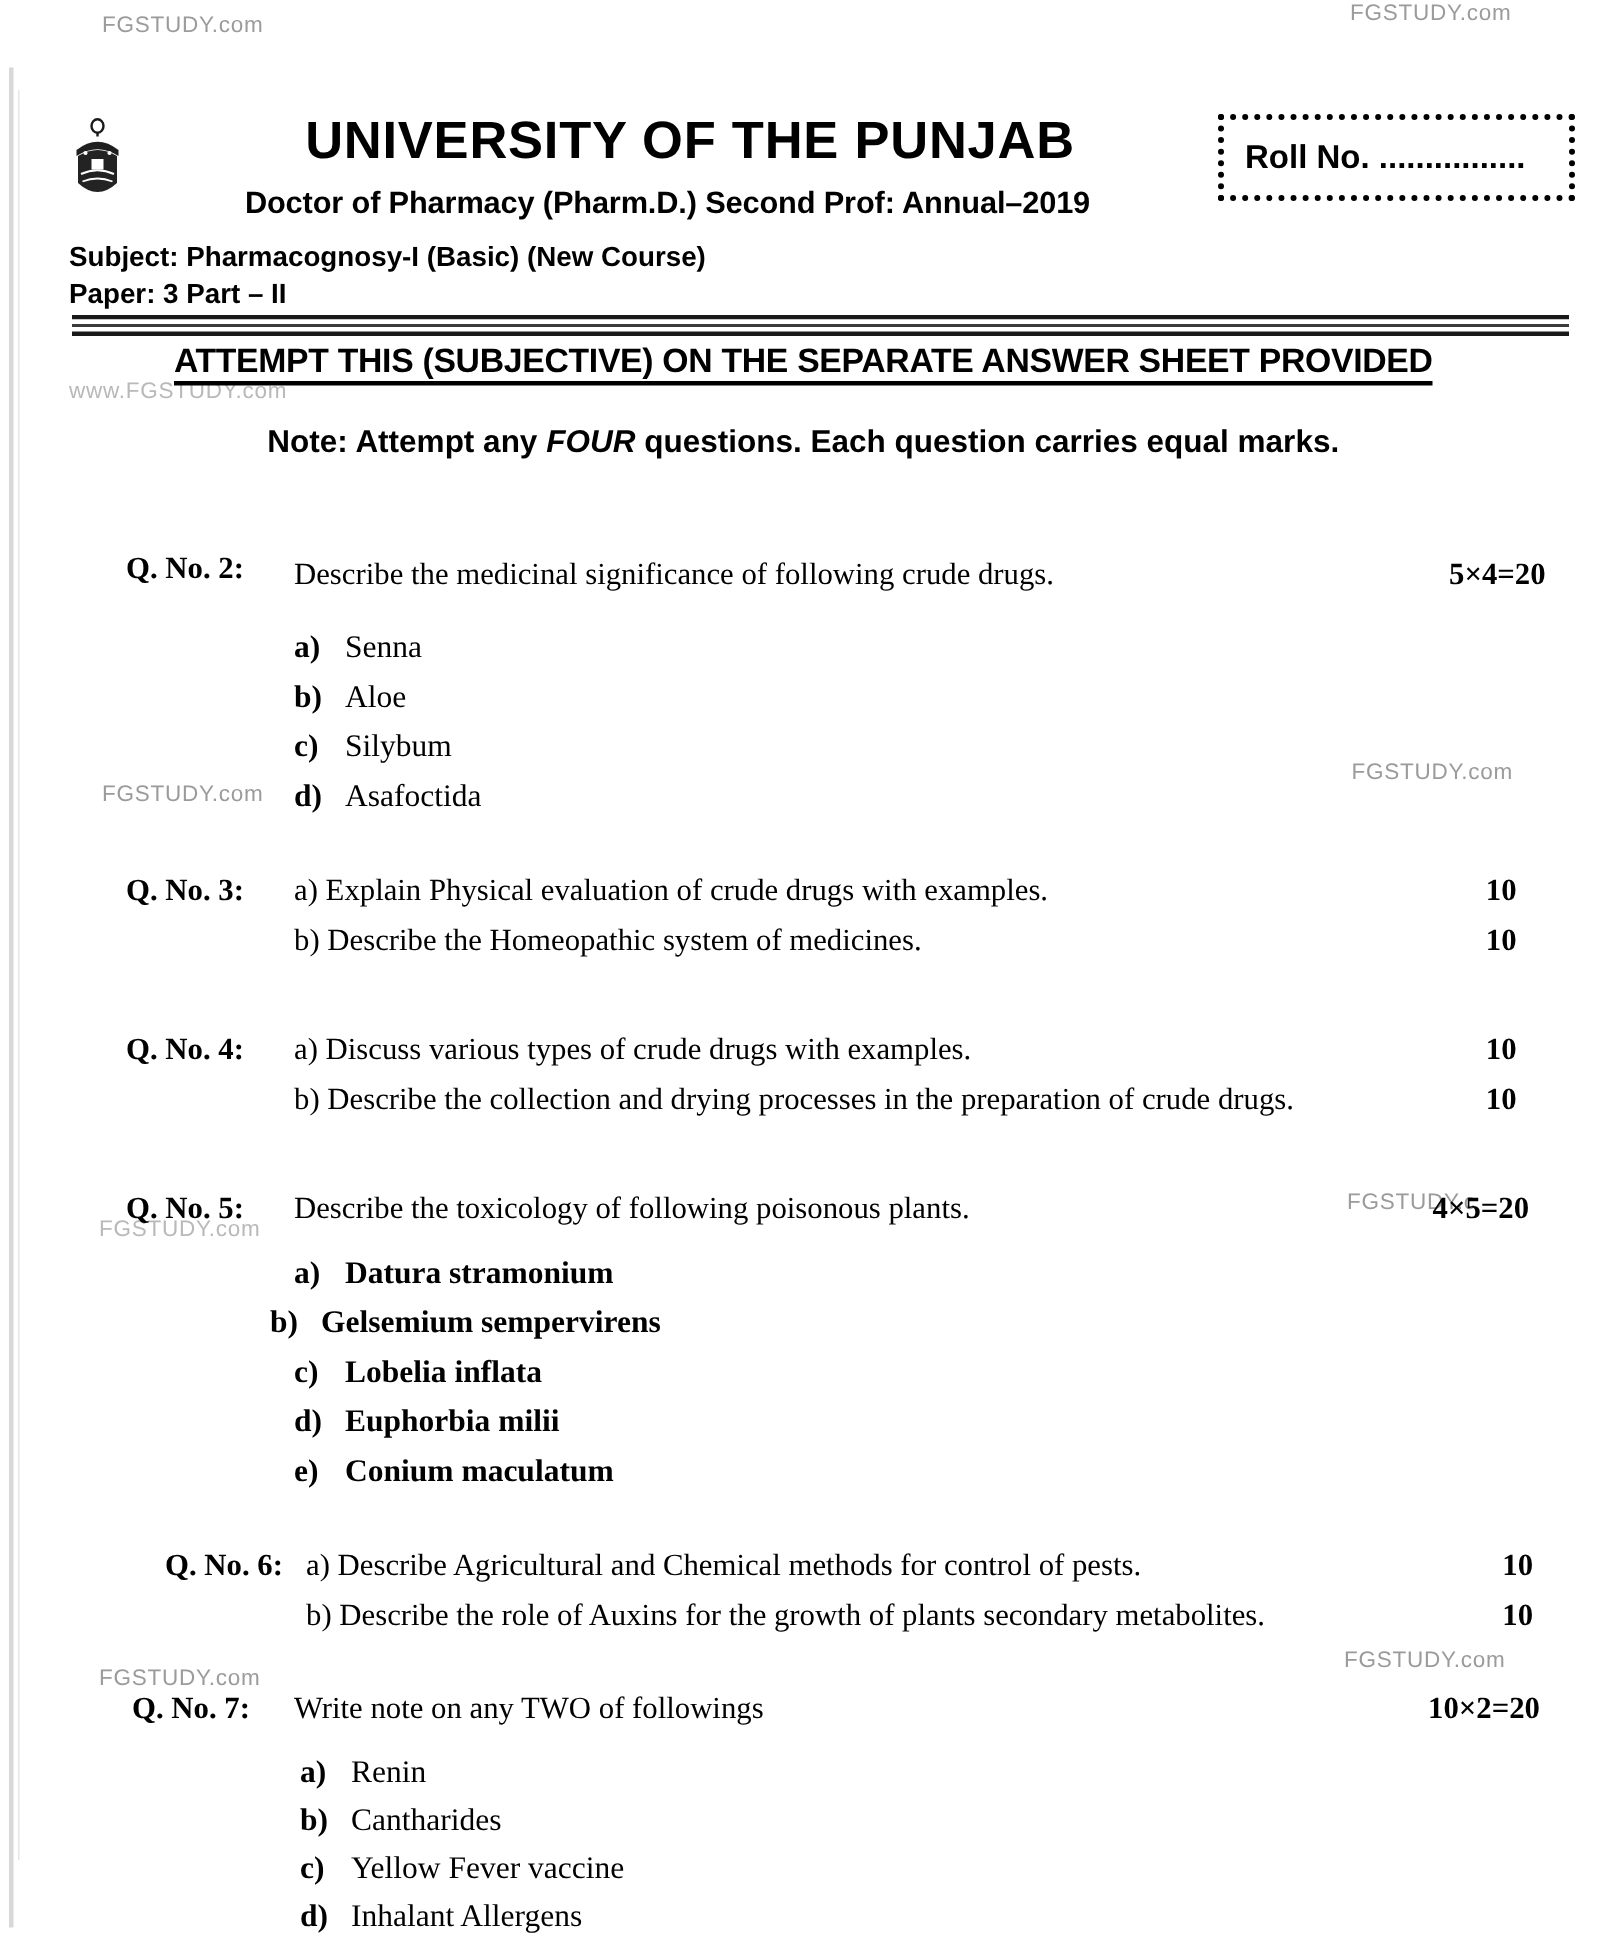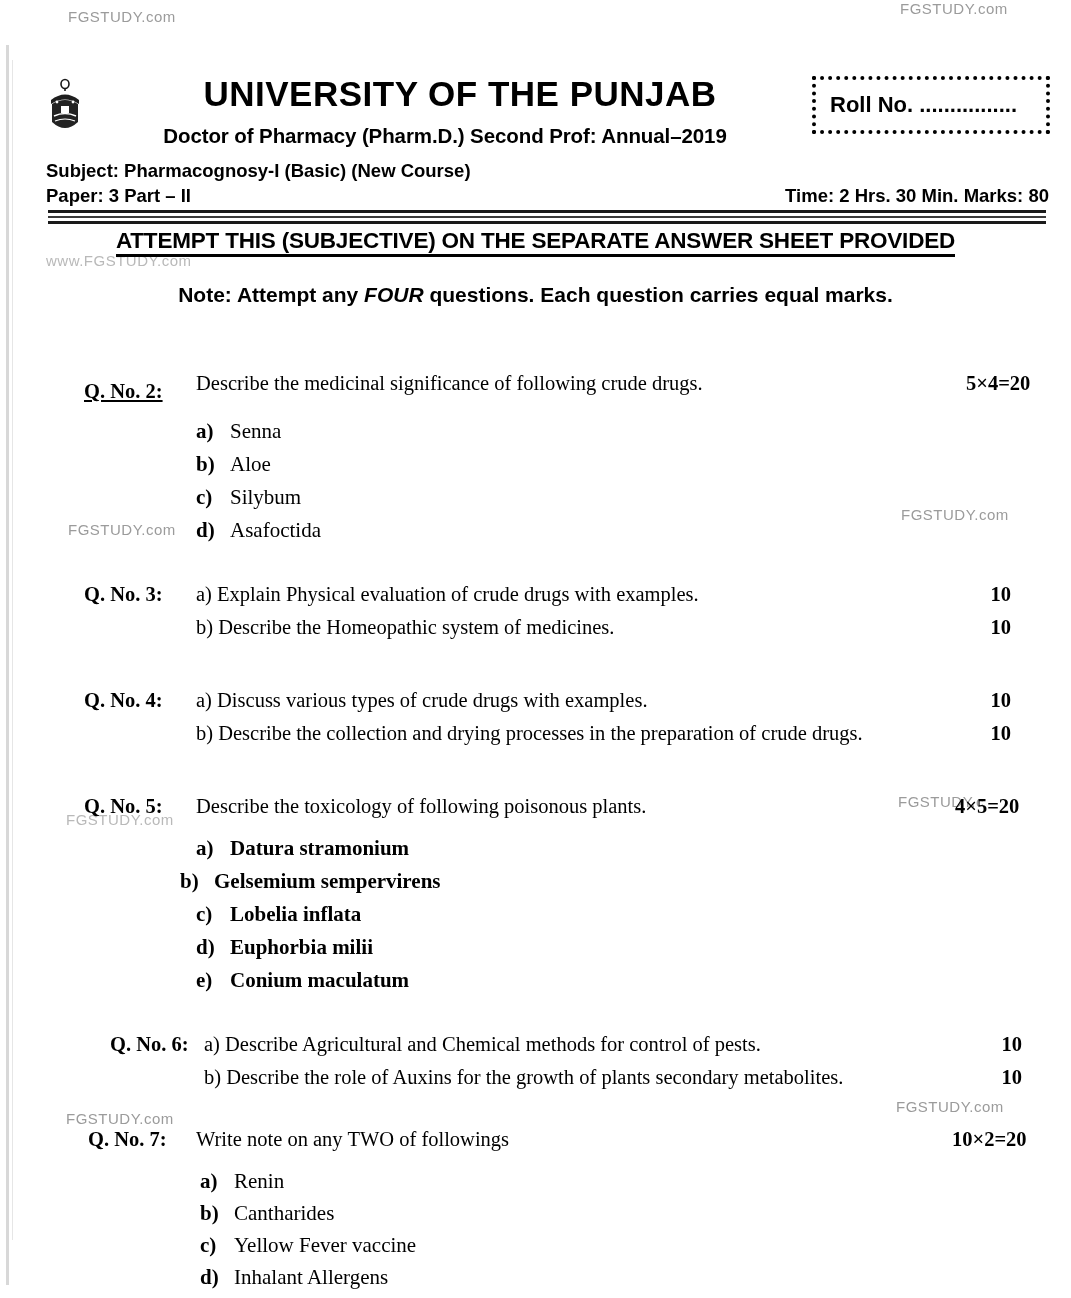--- a/index.html
+++ b/index.html
@@ -237,40 +237,39 @@
 
   <div class="uni-title">UNIVERSITY OF THE PUNJAB</div>
   <div class="uni-sub">Doctor of Pharmacy (Pharm.D.) Second Prof: Annual–2019</div>
 
   <div class="rollbox">
     <div class="rolltext">Roll No. ................</div>
   </div>
 
   <div class="subject-line">Subject: Pharmacognosy-I (Basic) (New Course)</div>
   <div class="paper-line">Paper: 3   Part – II</div>
-  <div class="time-line">Time: 2 Hrs. 30 Min. Marks: 80</div>
 
   <div class="rule-group">
     <div class="r"></div>
     <div class="gap"></div>
     <div class="r thin"></div>
     <div class="gap"></div>
     <div class="r"></div>
   </div>
 
   <div class="attempt-line">
     <span class="u">ATTEMPT THIS (SUBJECTIVE) ON THE SEPARATE ANSWER SHEET PROVIDED</span>
   </div>
 
   <div class="note-line">
     <span>Note:  Attempt any </span><i>FOUR</i><span> questions. Each question carries equal marks.</span>
   </div>
 
   <div id="questions-layer">
-      <div class="q-label" style="left: 84px; top: 380px; text-decoration: underline;">Q. No. 2:</div>
+      <div class="q-label" style="left: 84px; top: 368px;">Q. No. 2:</div>
       <div class="q-text" style="left: 196px; top: 372px;"><span>Describe the </span><b>medicinal significance</b><span> of following crude drugs.</span></div>
       <div class="marks" style="left: 966px; top: 372px;">5×4=20</div>
       <div class="sub-item" style="left: 196px; top: 419px;"><span class="mark">a)</span><span class="val">Senna</span></div>
       <div class="sub-item" style="left: 196px; top: 452px;"><span class="mark">b)</span><span class="val">Aloe</span></div>
       <div class="sub-item" style="left: 196px; top: 485px;"><span class="mark">c)</span><span class="val">Silybum</span></div>
       <div class="sub-item" style="left: 196px; top: 518px;"><span class="mark">d)</span><span class="val">Asafoctida</span></div>
       <div class="q-label" style="left: 84px; top: 583px;">Q. No. 3:</div>
       <div class="q-text" style="left: 196px; top: 583px;"><b>a) </b><span>Explain </span><b>Physical evaluation</b><span> of crude drugs with examples.</span></div>
       <div class="marks" style="top: 583px; right: 60px;">10</div>
       <div class="q-text" style="left: 196px; top: 616px;"><b>b) </b><span>Describe the </span><b>Homeopathic system</b><span> of medicines.</span></div>

